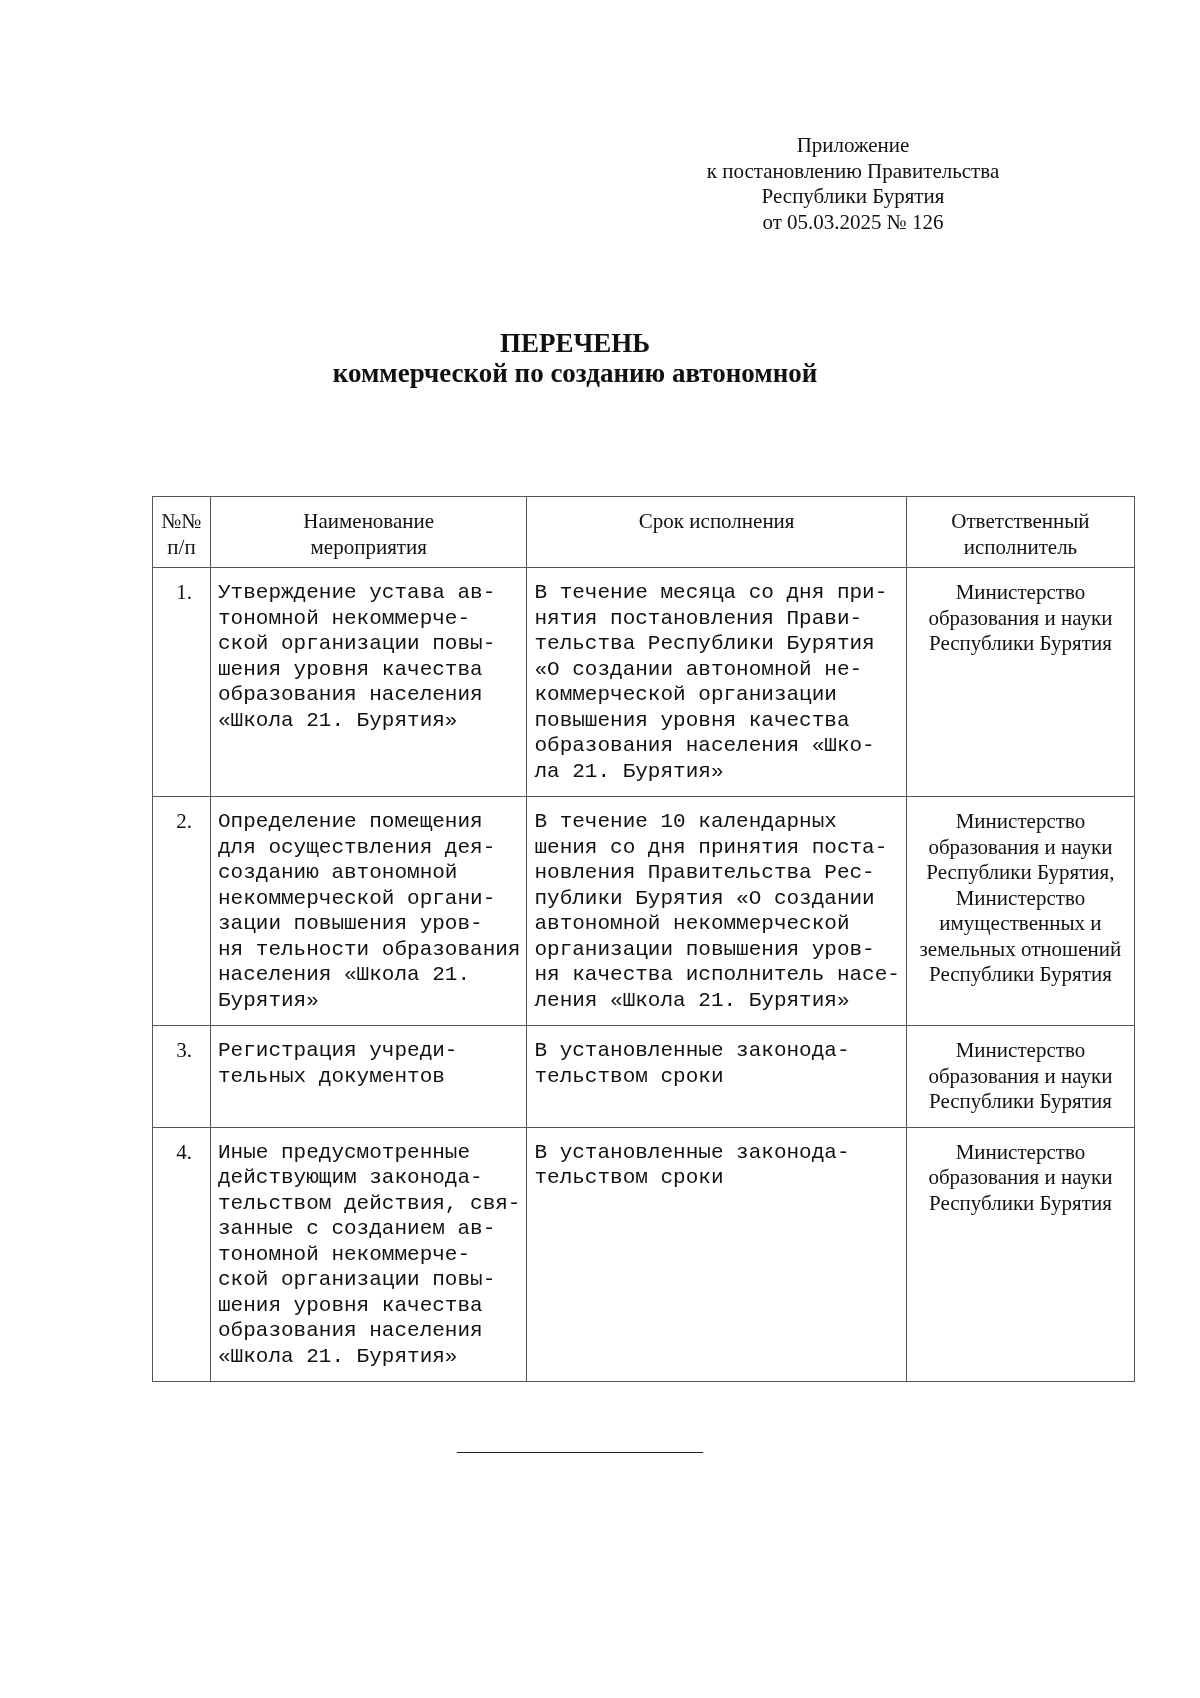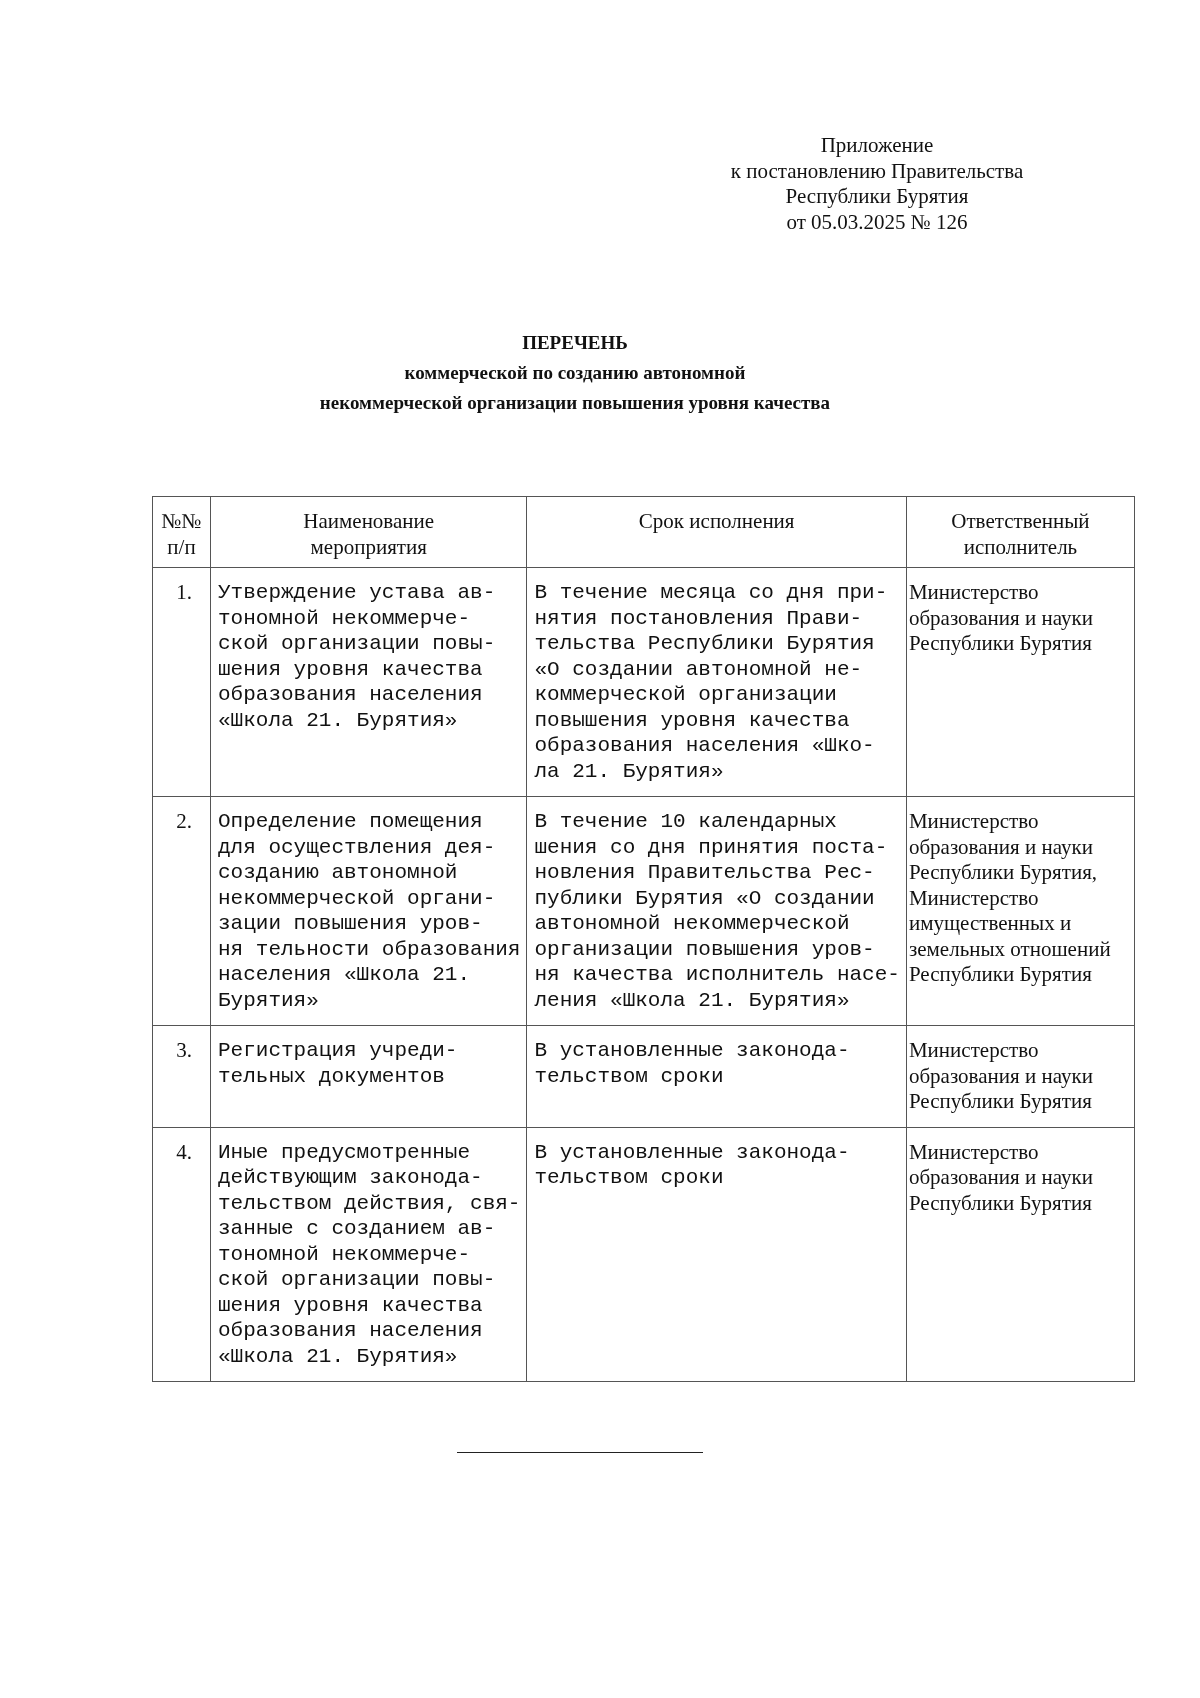--- a/index.html
+++ b/index.html
@@ -1,51 +1,50 @@
 <!DOCTYPE html>
 <html><head>
 <meta charset="utf-8">
 <style>
   html, body { margin: 0; padding: 0; background: #ffffff; }
   body { width: 1200px; height: 1698px; position: relative; overflow: hidden;
          font-family: "Liberation Serif", "DejaVu Serif", serif; color: #111; }
-  .appendix { position: absolute; left: 672px; width: 410px; top: 133px;
+  .appendix { position: absolute; left: 648px; width: 410px; top: 133px;
               text-align: center; font-size: 21px; line-height: 25.5px; }
   .appendix div { white-space: nowrap; }
   .title { position: absolute; left: 150px; width: 850px; top: 328px;
-           text-align: center; font-weight: bold; font-size: 19px; line-height: 30px; }
+           text-align: center; font-weight: bold; font-size: 27px; line-height: 30px; }
   .title div { white-space: nowrap; }
   table.list { position: absolute; left: 152px; top: 496px; border-collapse: collapse;
                font-size: 21px; line-height: 25.5px; }
   table.list td { border: 1px solid #555; vertical-align: top; padding: 0; }
   col.c1 { width: 58px; } col.c2 { width: 253px; } col.c3 { width: 306px; } col.c4 { width: 228px; }
   .hdr td { height: 70px; }
   .hdr .cell { text-align: center; padding-top: 12px; }
   .num { text-align: right; padding: 12px 18px 0 0; }
   .txt { padding: 12px 6px 12px 7px; white-space: nowrap; font-family: Liberation Mono, monospace; }
-  .ctr { text-align: left; padding: 12px 2px; white-space: nowrap; }
+  .ctr { text-align: center; padding: 12px 2px; white-space: nowrap; }
   .line { display: block; }
   .footer-rule { position: absolute; left: 457px; width: 246px; top: 1452px;
                  border-top: 1.5px solid #222; }
   table.list { border: 1.5px solid #222; }
 </style>
 </head>
 <body>
 
 <div class="appendix">
   <div>Приложение</div>
   <div>к постановлению Правительства</div>
   <div>Республики Бурятия</div>
   <div>от 05.03.2025 № 126</div>
 </div>
 
 <div class="title">
   <div>ПЕРЕЧЕНЬ</div>
   <div>коммерческой по созданию автономной</div>
-  <div>некоммерческой организации повышения уровня качества</div>
 </div>
 
 <table class="list">
   <colgroup>
       <col class="c1">
       <col class="c2">
       <col class="c3">
       <col class="c4">
     </colgroup>
   <tbody id="tbody">

